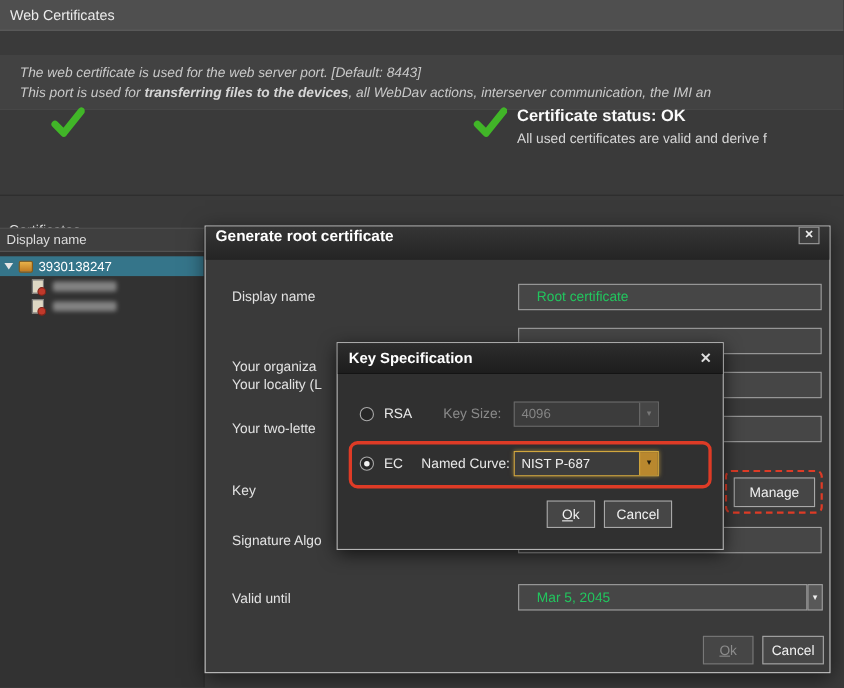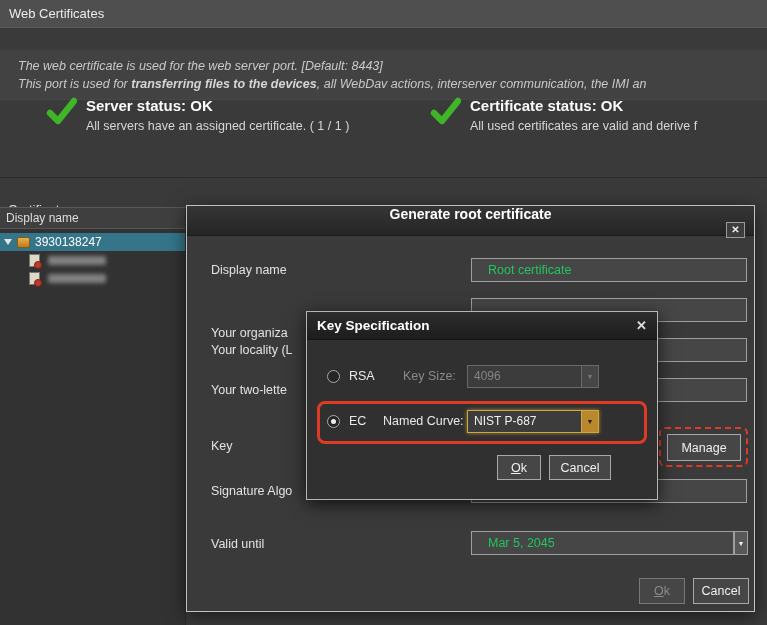--- a/index.html
+++ b/index.html
@@ -38,21 +38,21 @@
   .cert-icon { width:11px; height:13px; background:#ded8c4; border:1px solid #777; position:relative; }
   .cert-icon::after { content:""; position:absolute; right:-3px; bottom:-3px; width:6px; height:6px;
                       border-radius:50%; background:#c0392b; border:1px solid #7e241a; }
   .redacted { width:58px; height:9px; background:#969696; border-radius:2px; margin-left:8px;
               filter:blur(2px); opacity:.8; }
 
   
   .dlg { position:absolute; left:186px; top:205px; width:569px; height:407px; background:#3a3a3a;
          border:1px solid #c2c2c2; box-shadow:0 4px 18px rgba(0,0,0,.55); }
   .dlg-title { height:30px; background:linear-gradient(#353535,#252525); border-bottom:1px solid #1b1b1b;
-               display:flex; align-items:center; padding:0 9px; color:#fff; font-weight:bold; font-size:14px;flex-direction:column; }
+               display:flex; padding:0 9px; color:#fff; font-weight:bold; font-size:14px; }
   .close-box { margin-left:auto; width:19px; height:16px; background:#3d3d3d; border:1px solid #9a9a9a;
                color:#eee; font-size:10px; line-height:14px; text-align:center; cursor:default; }
   .f-label { position:absolute; left:24px; font-size:12.5px; color:#e2e2e2; white-space:nowrap; }
   .f-input { position:absolute; left:284px; width:276px; height:24px; background:#464646;
              border:1px solid #9f9f9f; color:#22c55e; font-size:12.5px; padding:0 16px;
              font-family:Liberation Sans, sans-serif; }
   .btn { position:absolute; background:#464646; border:1px solid #a8a8a8; color:#f0f0f0;
          font-size:12.5px; font-family:"Liberation Sans", sans-serif; cursor:default; }
   .btn.disabled { color:#8b8b8b; border-color:#787878; }
   .ak::first-letter { text-decoration:underline; }
@@ -94,24 +94,20 @@
 
   <div class="info">
     <div>The web certificate is used for the web server port. [Default: 8443]</div>
     <div><span>This port is used for </span><b>transferring files to the devices</b><span>, all WebDav actions, interserver communication, the IMI an</span></div>
   </div>
 
   <div class="status" style="left:46px; top:97px;">
     <svg width="31" height="29" viewBox="0 0 31 29">
       <path d="M4 16 L12 24 L28 4" stroke="#41b528" stroke-width="6.5" fill="none" stroke-linecap="round" stroke-linejoin="round"></path>
     </svg>
-    <div class="status-text">
-      <div class="t">Server status: OK</div>
-      <div class="s">All servers have an assigned certificate. ( 1 / 1 )</div>
-    </div>
   </div>
 
   <div class="status" style="left:430px; top:97px;">
     <svg width="31" height="29" viewBox="0 0 31 29">
       <path d="M4 16 L12 24 L28 4" stroke="#41b528" stroke-width="6.5" fill="none" stroke-linecap="round" stroke-linejoin="round"></path>
     </svg>
     <div class="status-text">
       <div class="t">Certificate status: OK</div>
       <div class="s">All used certificates are valid and derive f</div>
     </div>

